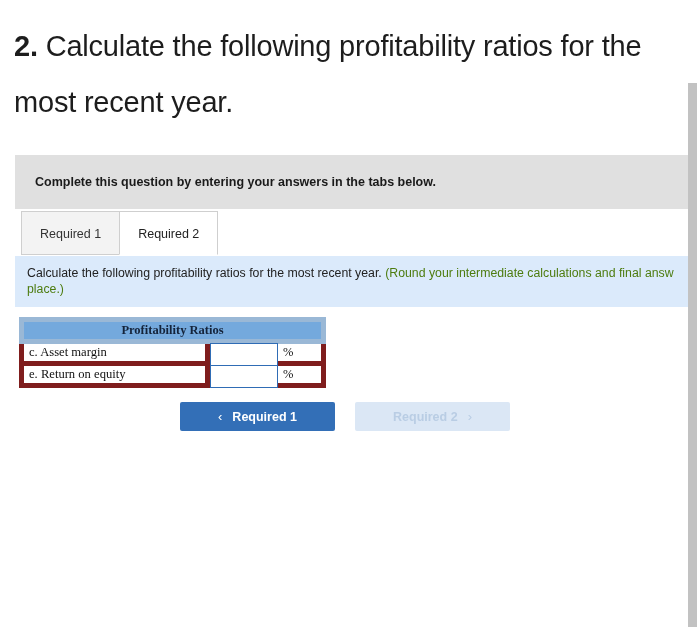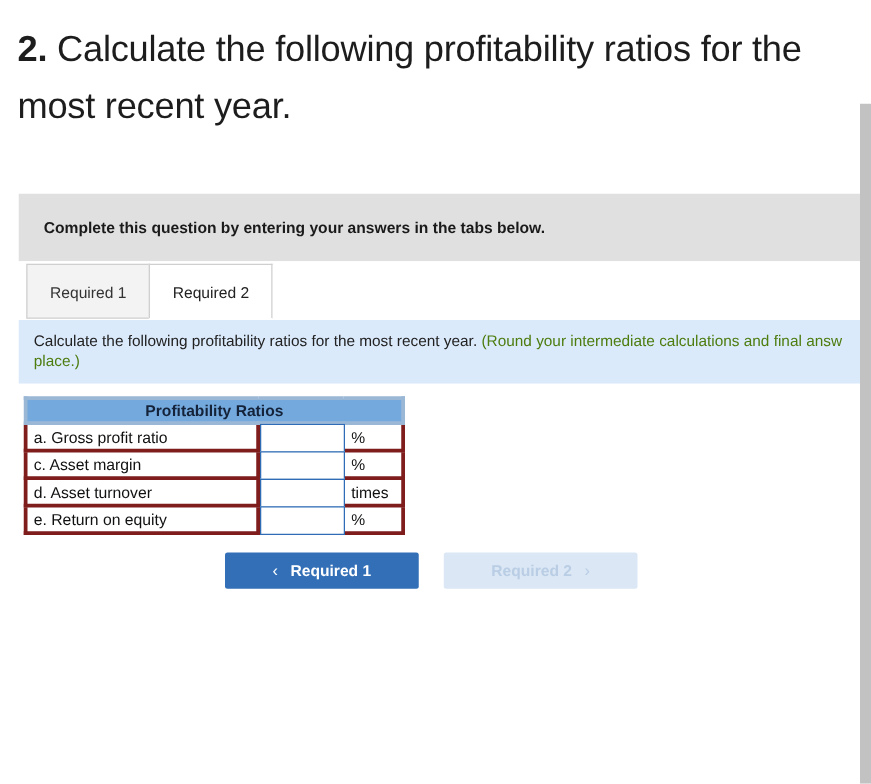--- a/index.html
+++ b/index.html
@@ -12,21 +12,21 @@
     height: 627px;
     overflow: hidden;
     font-family: "Liberation Sans", sans-serif;
     position: relative;
   }
 
   
   #question-heading {
     padding: 18px 20px 0 14px;
     font-size: 29px;
-    line-height: 45px;
+    line-height: 56px;
     color: #1d1d1d;
     font-weight: 400;
     letter-spacing: -0.2px;
     white-space: normal;
   }
   #question-heading .qnum {
     font-weight: bold;
   }
 
   
@@ -105,22 +105,23 @@
     padding: 10px 0 0 4px;
     background: #ffffff;
   }
   table#ratios-table {
     border-collapse: collapse;
     table-layout: fixed;
     font-size: 12.5px;
     color: #111111;
   }
   table#ratios-table td, table#ratios-table th {
-    border: 3px solid #7f1d1d;
-    box-sizing: border-box;
+    border: 5px solid #7f1d1d;
+    box-sizing: border-box;
+    font-family: Liberation Serif, serif;
   }
   #ratios-table thead th {
     background: #74a9dd;
     color: #14233a;
     font-weight: bold;
     font-size: 12.5px;
     height: 20px;
     text-align: center;
     border-color: #9ab8d6;
   }
@@ -240,39 +241,25 @@
 
   <div id="ratios-wrap">
     <table id="ratios-table">
       <thead>
         <tr>
           <th colspan="3">Profitability Ratios</th>
         </tr>
       </thead>
       <tbody>
         <tr>
-          <td class="ratio-label">a. Gross profit ratio</td>
-          <td class="ratio-input-cell">
-            <div class="answer-box"></div>
-          </td>
-          <td class="ratio-unit">%</td>
-        </tr>
-        <tr>
           <td class="ratio-label">c. Asset margin</td>
           <td class="ratio-input-cell">
             <div class="answer-box"></div>
           </td>
           <td class="ratio-unit">%</td>
-        </tr>
-        <tr>
-          <td class="ratio-label">d. Asset turnover</td>
-          <td class="ratio-input-cell">
-            <div class="answer-box"></div>
-          </td>
-          <td class="ratio-unit">times</td>
         </tr>
         <tr>
           <td class="ratio-label">e. Return on equity</td>
           <td class="ratio-input-cell">
             <div class="answer-box"></div>
           </td>
           <td class="ratio-unit">%</td>
         </tr>
       </tbody>
     </table>

